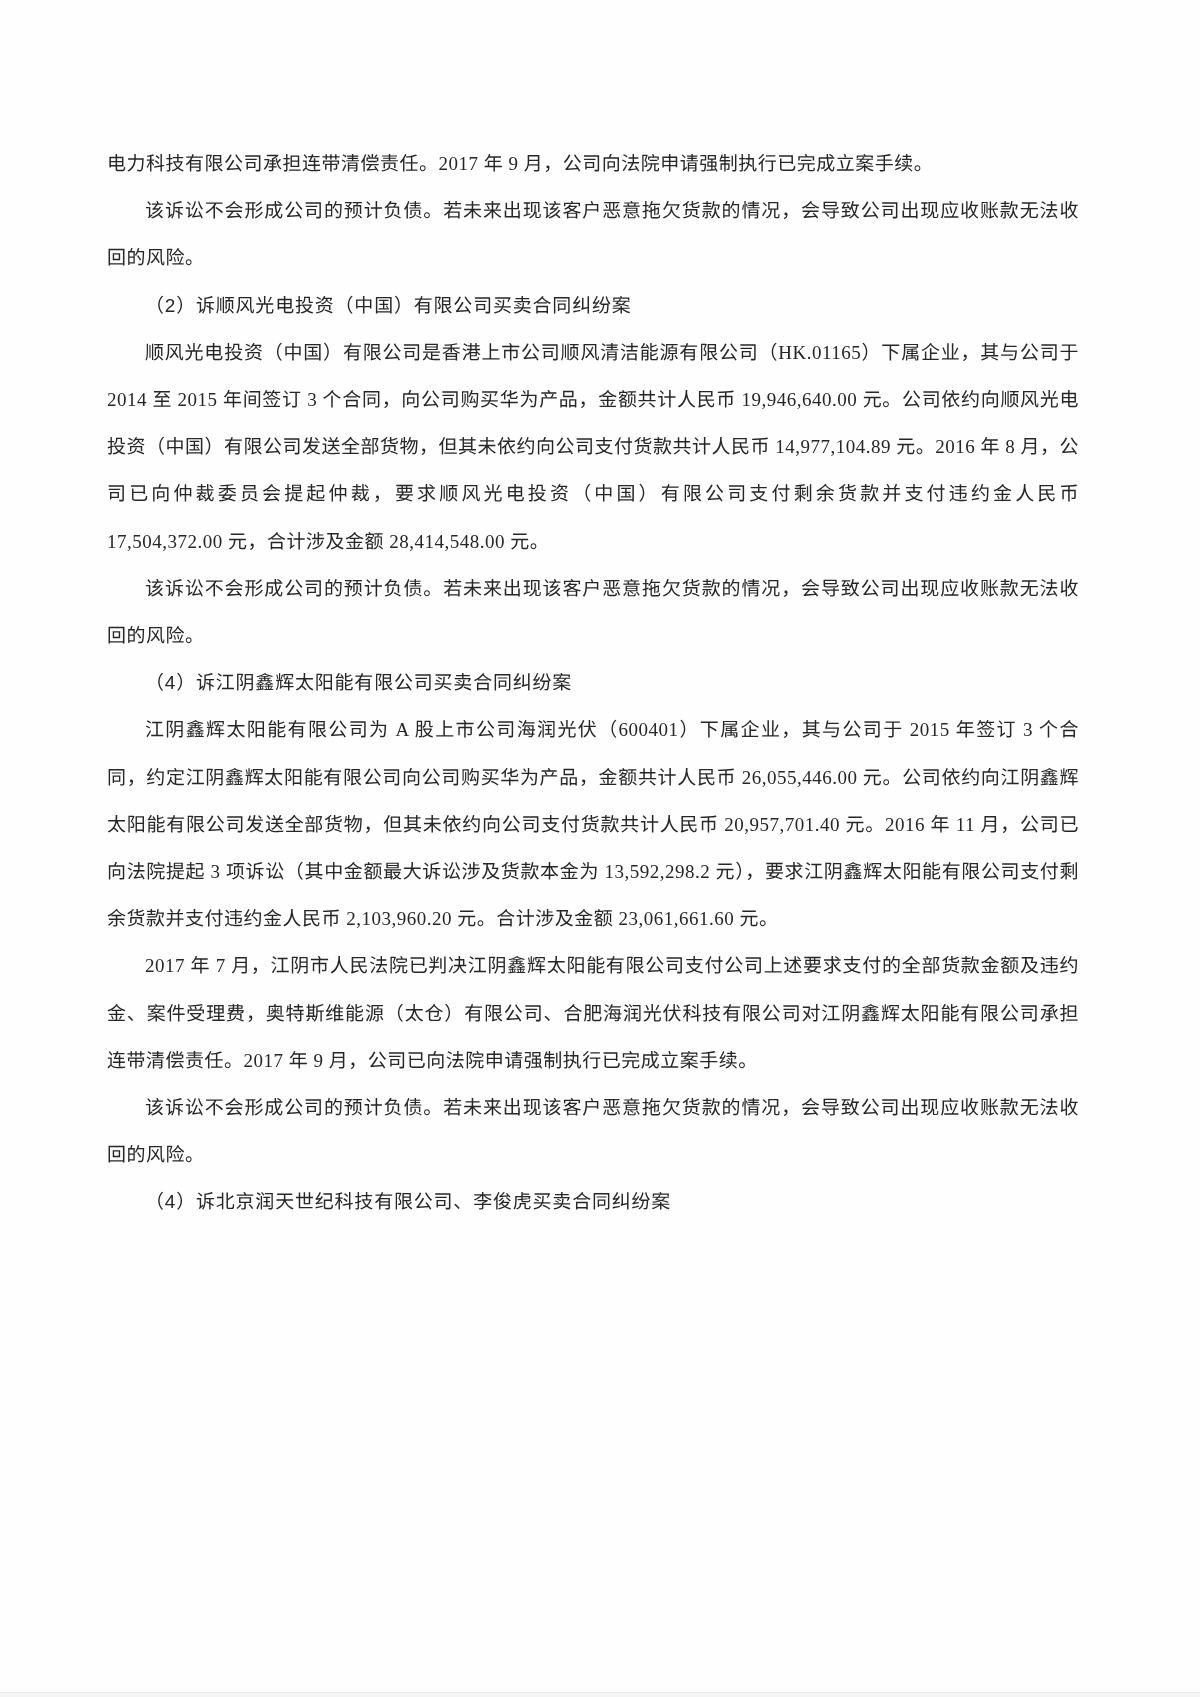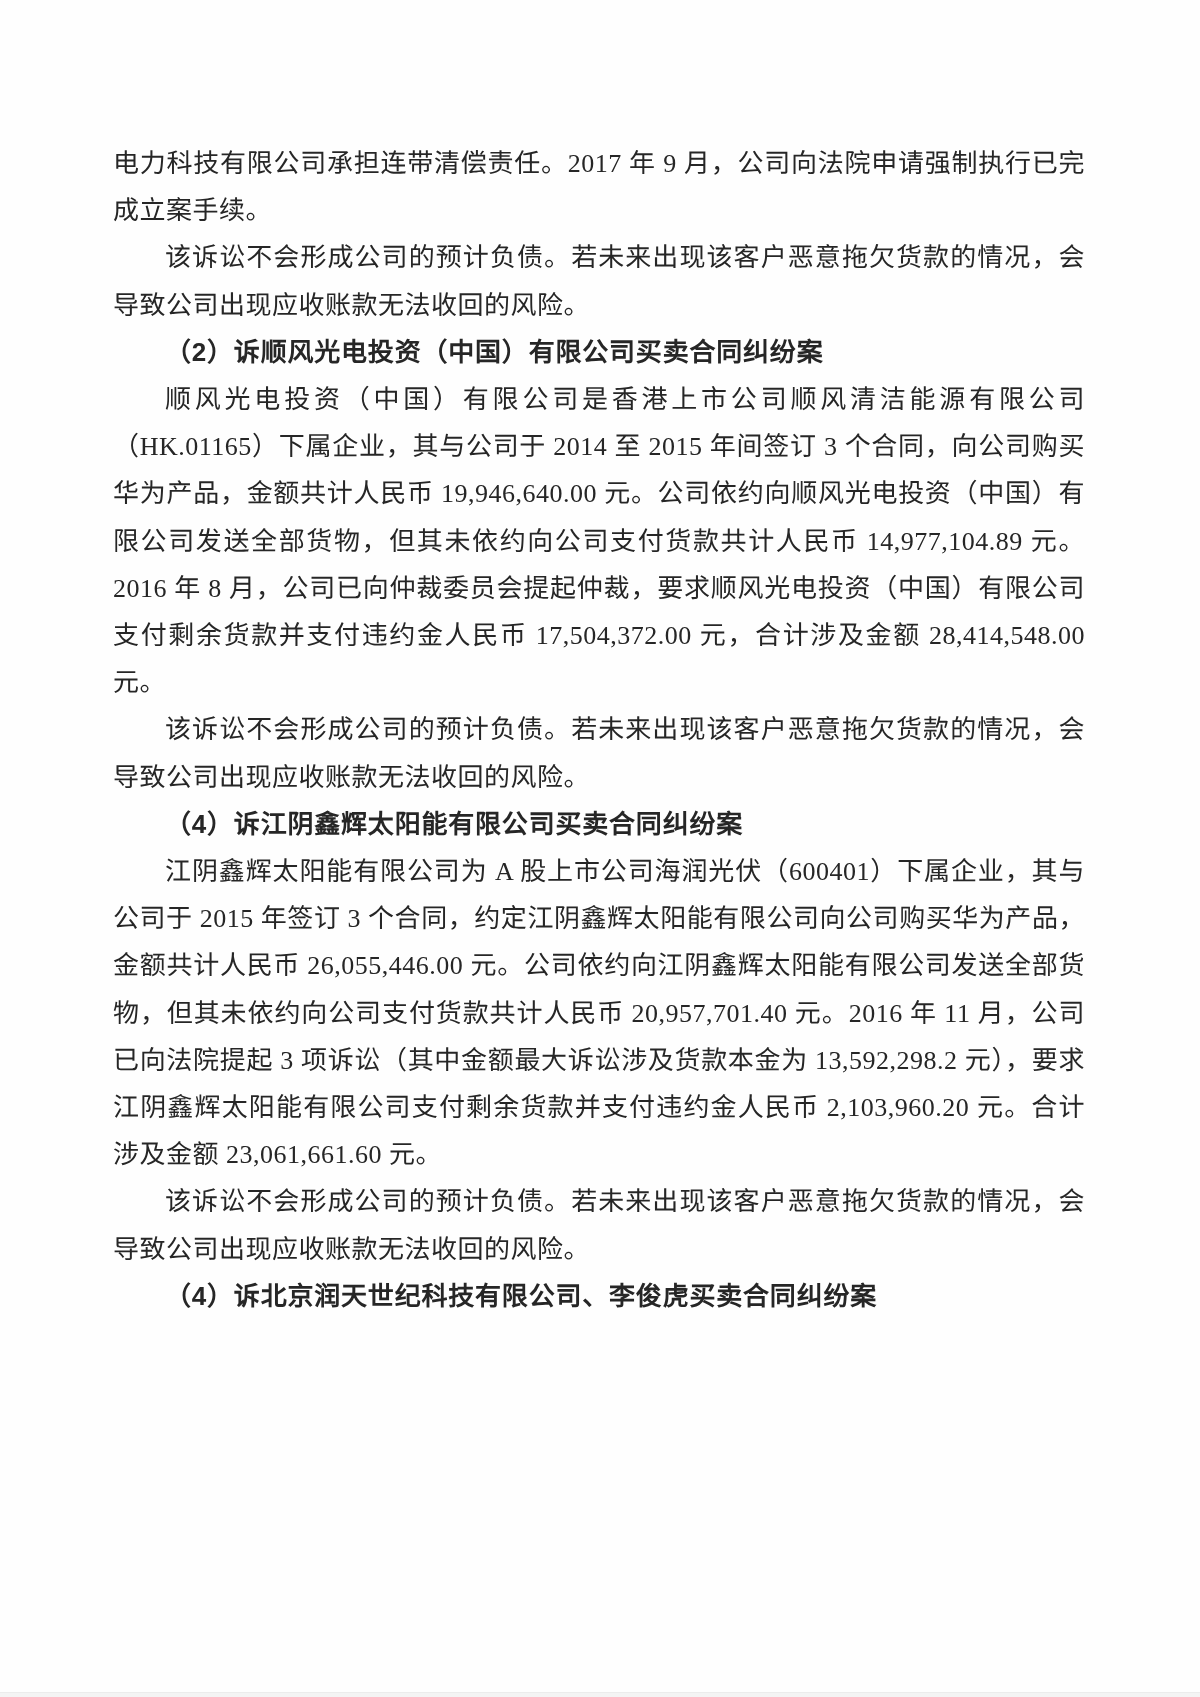--- a/index.html
+++ b/index.html
@@ -11,39 +11,39 @@
     position: relative;
     width: 1200px;
     height: 1697px;
     background: #fefefe;
     overflow: hidden;
     font-family: "Liberation Serif", "DejaVu Serif", serif;
     color: #262626;
   }
   .doc {
     position: absolute;
-    left: 113px;
+    left: 107px;
     top: 140px;
     width: 972px;
-    font-size: 26px;
+    font-size: 19px;
     line-height: 47.2px;
     letter-spacing: 0.5px;
     text-align: justify;
     text-justify: inter-ideograph;
   }
   .doc p {
     margin: 0;
     padding: 0;
     text-indent: 2em;
   }
   .doc p.no-indent {
     text-indent: 0;
   }
   .doc p.heading {
-    font-weight: 700;
+    font-weight: 400;
     font-family: "Liberation Sans", "DejaVu Sans", sans-serif;
     letter-spacing: 0.8px;
   }
   .scan-edge {
     position: absolute;
     left: 0;
     right: 0;
     bottom: 0;
     height: 4px;
     background: #f4f4f4;
@@ -55,17 +55,18 @@
 
 <div class="page">
   <div class="doc">
     <p class="no-indent">电力科技有限公司承担连带清偿责任。2017 年 9 月，公司向法院申请强制执行已完成立案手续。</p>
     <p>该诉讼不会形成公司的预计负债。若未来出现该客户恶意拖欠货款的情况，会导致公司出现应收账款无法收回的风险。</p>
     <p class="heading">（2）诉顺风光电投资（中国）有限公司买卖合同纠纷案</p>
     <p>顺风光电投资（中国）有限公司是香港上市公司顺风清洁能源有限公司（HK.01165）下属企业，其与公司于 2014 至 2015 年间签订 3 个合同，向公司购买华为产品，金额共计人民币 19,946,640.00 元。公司依约向顺风光电投资（中国）有限公司发送全部货物，但其未依约向公司支付货款共计人民币 14,977,104.89 元。2016 年 8 月，公司已向仲裁委员会提起仲裁，要求顺风光电投资（中国）有限公司支付剩余货款并支付违约金人民币 17,504,372.00 元，合计涉及金额 28,414,548.00 元。</p>
     <p>该诉讼不会形成公司的预计负债。若未来出现该客户恶意拖欠货款的情况，会导致公司出现应收账款无法收回的风险。</p>
     <p class="heading">（4）诉江阴鑫辉太阳能有限公司买卖合同纠纷案</p>
     <p>江阴鑫辉太阳能有限公司为 A 股上市公司海润光伏（600401）下属企业，其与公司于 2015 年签订 3 个合同，约定江阴鑫辉太阳能有限公司向公司购买华为产品，金额共计人民币 26,055,446.00 元。公司依约向江阴鑫辉太阳能有限公司发送全部货物，但其未依约向公司支付货款共计人民币 20,957,701.40 元。2016 年 11 月，公司已向法院提起 3 项诉讼（其中金额最大诉讼涉及货款本金为 13,592,298.2 元），要求江阴鑫辉太阳能有限公司支付剩余货款并支付违约金人民币 2,103,960.20 元。合计涉及金额 23,061,661.60 元。</p>
+    <p>2017 年 7 月，江阴市人民法院已判决江阴鑫辉太阳能有限公司支付公司上述要求支付的全部货款金额及违约金、案件受理费，奥特斯维能源（太仓）有限公司、合肥海润光伏科技有限公司对江阴鑫辉太阳能有限公司承担连带清偿责任。2017 年 9 月，公司已向法院申请强制执行已完成立案手续。</p>
     <p>该诉讼不会形成公司的预计负债。若未来出现该客户恶意拖欠货款的情况，会导致公司出现应收账款无法收回的风险。</p>
     <p class="heading">（4）诉北京润天世纪科技有限公司、李俊虎买卖合同纠纷案</p>
   </div>
   <div class="scan-edge"></div>
 </div>
 
 </body></html>

